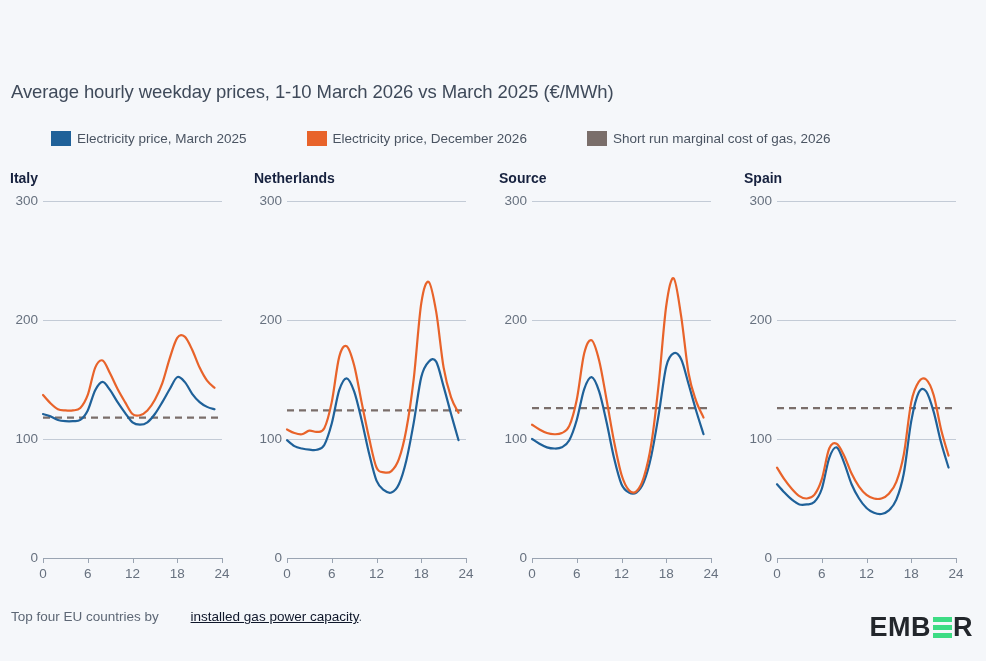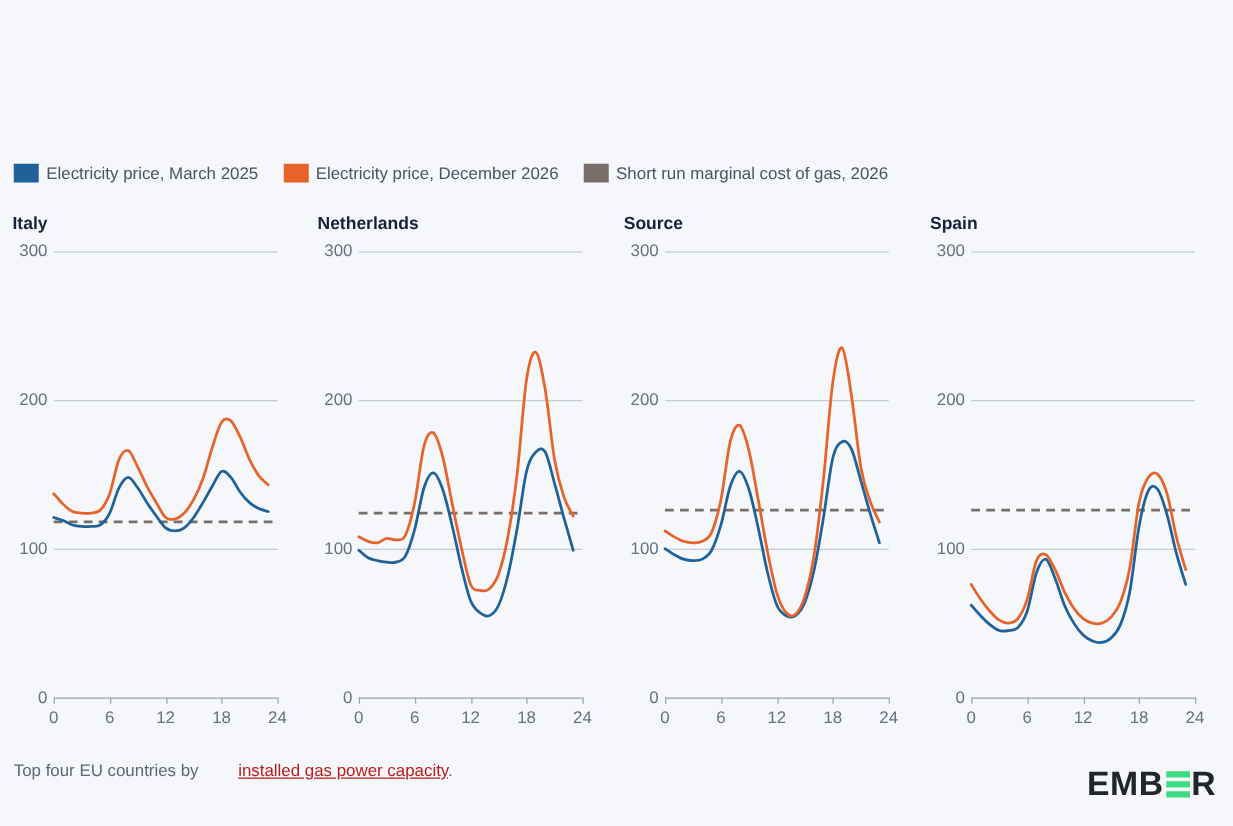--- a/index.html
+++ b/index.html
@@ -19,21 +19,21 @@
     color:#16213e;letter-spacing:-0.2px;
   }
   .subtitle{
     position:absolute;left:11px;top:80px;width:950px;
     font-size:18.5px;font-weight:normal;line-height:24px;
     color:#3f4a5a;letter-spacing:-0.1px;
   }
 
   
   .legend{position:absolute;left:11px;top:128px;height:20px;display:flex;align-items:center;}
-  .legend-item{display:flex;align-items:center;margin-right:20px;}
+  .legend-item{display:flex;align-items:center;margin-right:20px;margin-left:40px;}
   .swatch{width:20px;height:15px;margin-right:6px;flex:none;}
   .legend-label{font-size:13.5px;color:#4a5462;white-space:nowrap;}
 
   
   .panel{position:absolute;top:170px;width:233px;height:420px;}
   .panel-title{
     position:absolute;left:0;top:0;
     font-size:14px;font-weight:bold;color:#16213e;text-align:right;
   }
   .plot{position:absolute;left:0;top:24px;width:233px;height:396px;}
@@ -51,35 +51,36 @@
   }
   .xtickmark{position:absolute;width:0;height:5px;border-left:1px solid #9aa4b2;}
   .xtick{
     position:absolute;font-size:13.5px;color:#67717f;
     transform:translateX(-50%);line-height:14px;
   }
   svg.series{position:absolute;left:0;top:0;overflow:visible;}
 
   
   .footer{position:absolute;left:11px;top:606px;font-size:13.5px;color:#5d6775;line-height:22px;}
-  .footer a{color:#b91c1c;padding-left:28px;}
+  .footer a{color:#0f172a;padding-left:28px;}
   .logo{
     position:absolute;right:13px;top:612px;
     display:flex;align-items:center;
     font-size:27px;font-weight:bold;color:#22262b;letter-spacing:0.5px;
   }
   .logo-e3{display:inline-flex;flex-direction:column;justify-content:space-between;
     width:19px;height:21px;margin:0 1.5px;}
   .logo-e3 i{display:block;height:5px;background:#3ddc84;}
 </style>
 </head>
 <body>
 
 <div class="page">
 
+  <div class="subtitle">Average hourly weekday prices, 1-10 March 2026 vs March 2025 (€/MWh)</div>
 
   <div class="legend" id="legend">
       <div class="legend-item">
         <span class="swatch" style="background: rgb(31, 97, 153);"></span>
         <span class="legend-label">Electricity price, March 2025</span>
       </div>
       <div class="legend-item">
         <span class="swatch" style="background: rgb(232, 99, 42);"></span>
         <span class="legend-label">Electricity price, December 2026</span>
       </div>

